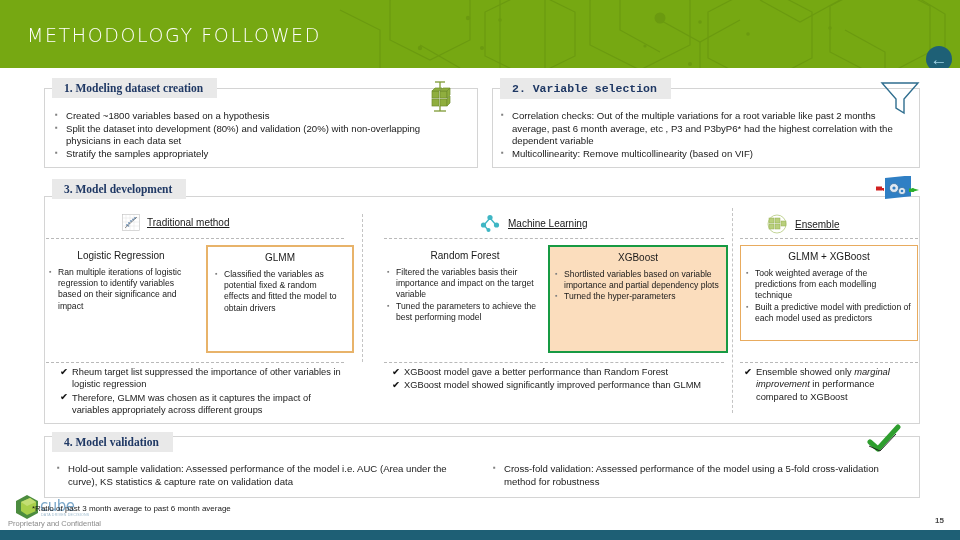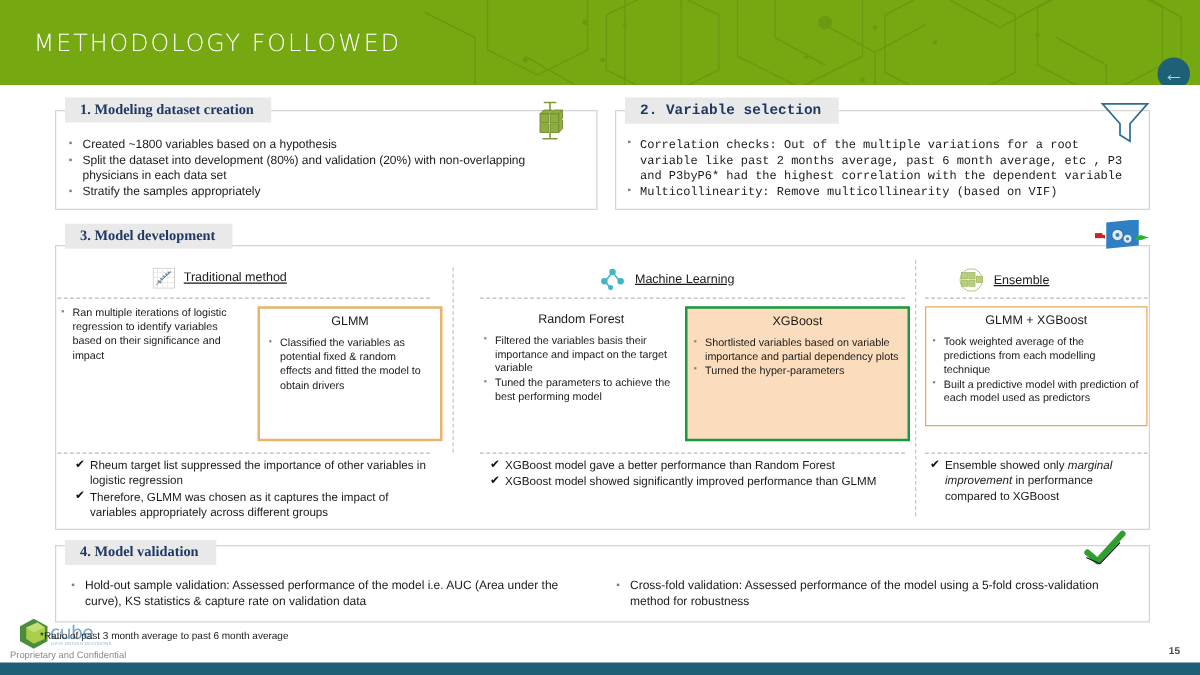--- a/index.html
+++ b/index.html
@@ -65,21 +65,21 @@
   }
 
   
   #card1 { left: 44px; top: 88px; width: 434px; height: 80px; }
   #card1-title { left: 52px; top: 78px; }
   #card1-body { position:absolute; left: 54px; top: 110px; width: 400px; }
 
   
   #card2 { left: 492px; top: 88px; width: 428px; height: 80px; }
   #card2-title { left: 500px; top: 78px; font-family: Liberation Mono, monospace; }
-  #card2-body { position:absolute; left: 500px; top: 110px; width: 412px; font-family: Liberation Mono, monospace; }
+  #card2-body { position:absolute; left: 500px; top: 110px; width: 412px; }
 
   
   #card3 { left: 44px; top: 196px; width: 876px; height: 228px; }
   #card3-title { left: 52px; top: 179px; }
 
   
   .method-head {
     position: absolute; top: 214px;
     display: flex; align-items: center; gap: 7px;
     font-size: 10px; color: #1a1a1a;
@@ -318,20 +318,21 @@
   <div class="divider-dash" style="left:46px; top:238px; width:298px;"></div>
   <div class="divider-dash" style="left:384px; top:238px; width:340px;"></div>
   <div class="divider-dash" style="left:740px; top:238px; width:178px;"></div>
   <div class="divider-dash" style="left:46px; top:362px; width:298px;"></div>
   <div class="divider-dash" style="left:384px; top:362px; width:340px;"></div>
   <div class="divider-dash" style="left:740px; top:362px; width:178px;"></div>
   <div class="vdiv" style="left:362px; top:214px; height:148px;"></div>
   <div class="vdiv" style="left:732px; top:208px; height:205px;"></div>
 
   <div class="model-col" style="left:48px; top:245px; width:146px;">
+    <div class="model-title">Logistic Regression</div>
     <ul class="bl">
       <li>Ran multiple iterations of logistic regression to identify variables based on their significance and impact</li>
     </ul>
   </div>
 
   <div class="model-col boxed-orange" style="left:206px; top:245px; width:148px; height:108px;">
     <div class="model-title">GLMM</div>
     <ul class="bl" style="padding:0 8px 0 6px;">
       <li>Classified the variables as potential fixed &amp; random effects and fitted the model to obtain drivers</li>
     </ul>

